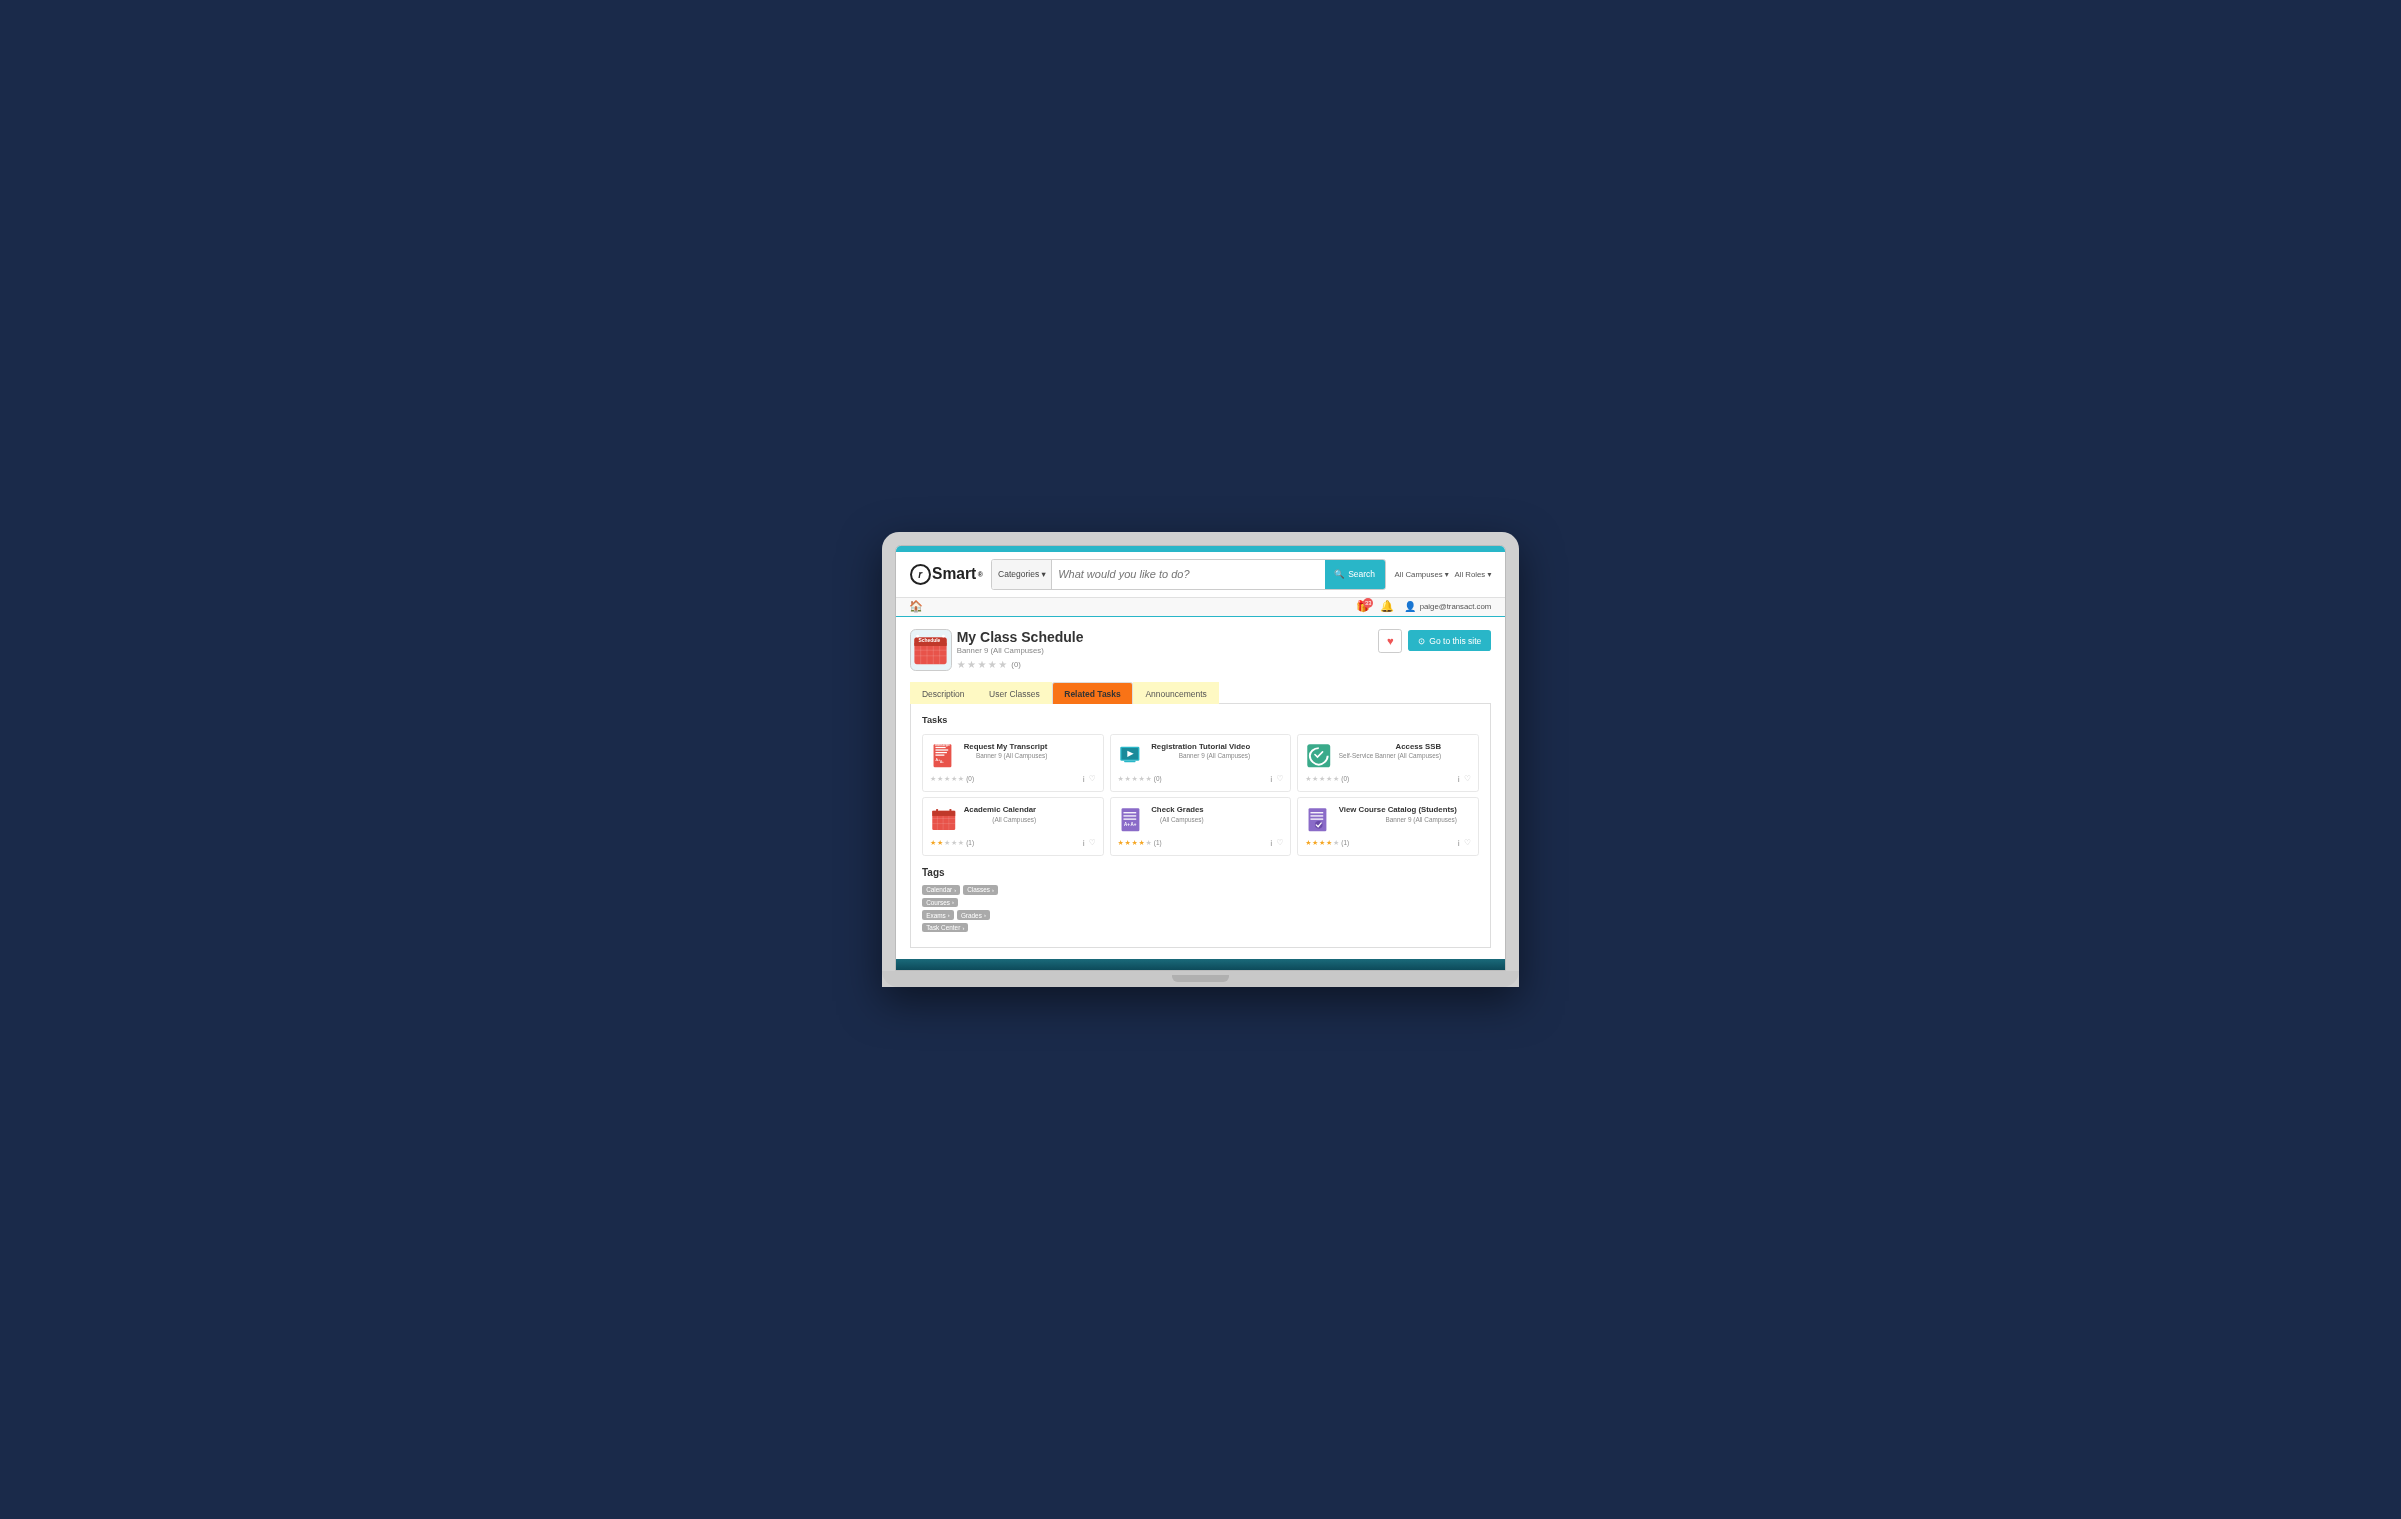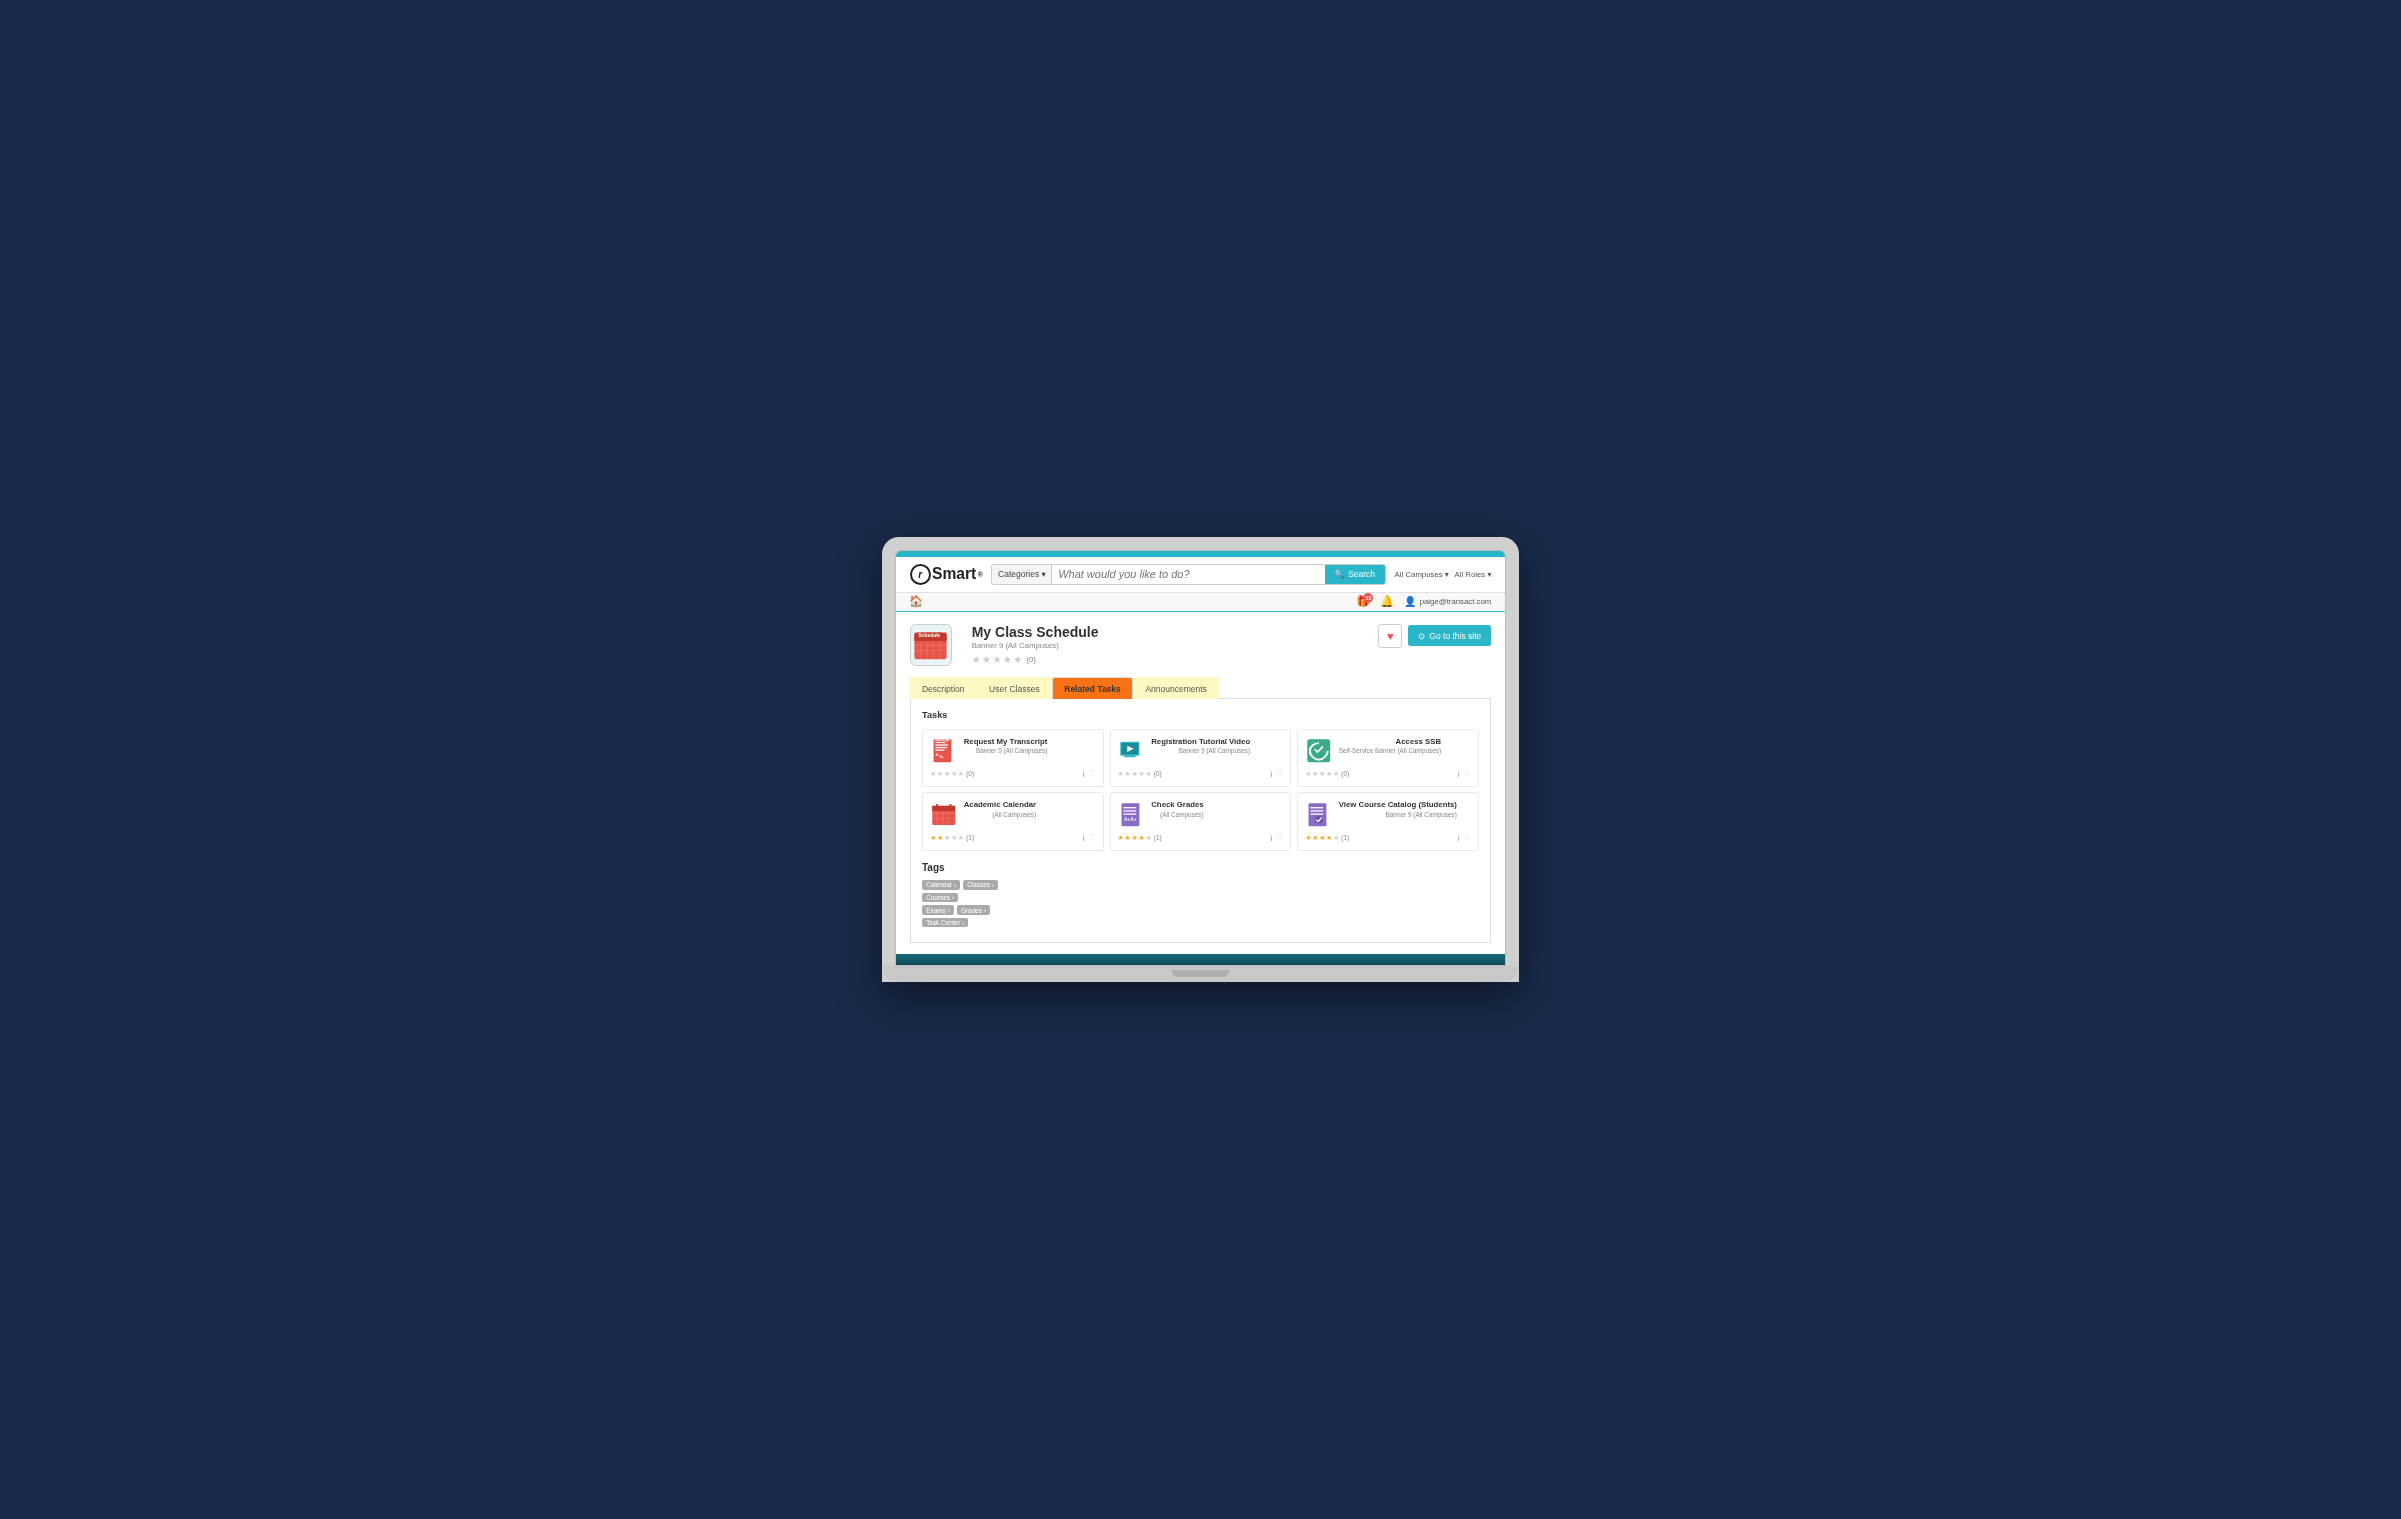--- a/index.html
+++ b/index.html
@@ -91,21 +91,21 @@
       vertical-align: super;
       color: #222;
     }
 
     .search-bar {
       flex: 1;
       display: flex;
       border: 0.7px solid #ccc;
       border-radius: 2.8px;
       overflow: hidden;
-      height: 21px;
+      height: 31px;
     }
     .search-categories {
       background: #f5f5f5;
       border-right: 0.7px solid #ccc;
       padding: 0 5.7px;
       font-size: 8.5px;
       color: #444;
       display: flex;
       align-items: center;
       gap: 2.8px;
@@ -200,21 +200,21 @@
     
     .page-header {
       display: flex;
       align-items: flex-start;
       justify-content: space-between;
       margin-bottom: 11.3px;
     }
     .page-header-left {
       display: flex;
       align-items: flex-start;
-      gap: 20px;
+      gap: 5px;
     }
     .app-icon {
       width: 42px;
       height: 42px;
       background: #e8f4f8;
       border: 1.4px solid #ccc;
       border-radius: 5.7px;
       display: flex;
       align-items: center;
       justify-content: center;

